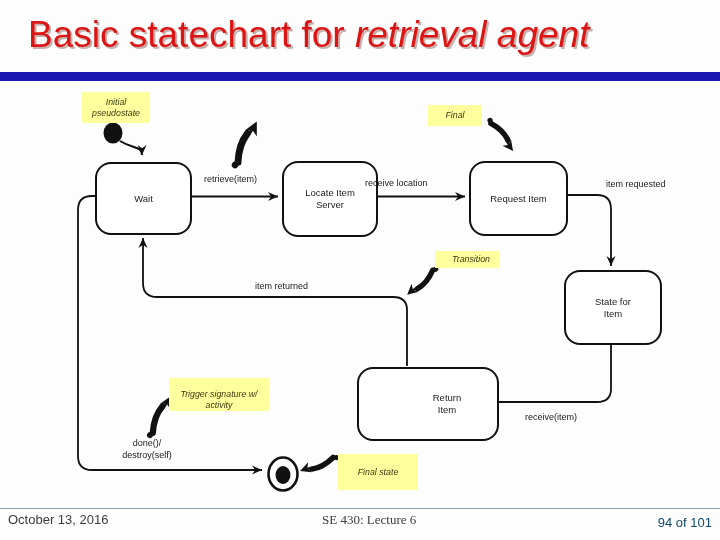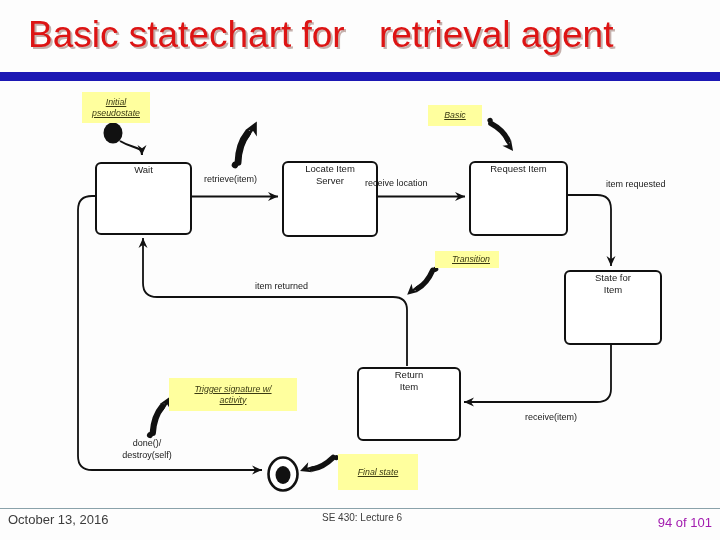--- a/index.html
+++ b/index.html
@@ -4,48 +4,48 @@
 <style>
   html,body{margin:0;padding:0;}
   body{width:720px;height:540px;overflow:hidden;background:#fdfdfd;
        font-family:"Liberation Sans", sans-serif;position:relative;}
   .slide{position:absolute;inset:0;width:720px;height:540px;background:#fdfdfd;}
 
   
   .title{position:absolute;left:28px;top:14px;width:680px;
          font-size:37px;letter-spacing:0px;color:#dd1414;white-space:nowrap;
          text-shadow:2px 2px 0 #c5b0ac;font-weight:400;}
-  .title .it{margin-left:24px;}
+  .title .it{font-style:italic;}
   .title-bar{position:absolute;left:0;top:72px;width:720px;height:9px;background:#1c18b4;}
 
   
   svg.canvas{position:absolute;left:0;top:0;width:720px;height:540px;pointer-events:none;}
 
   
-  .state{position:absolute;border:2px solid #111;border-radius:6px;background:#fff;
-         display:flex;align-items:flex-start;justify-content:center;
+  .state{position:absolute;border:2px solid #111;border-radius:16px;background:#fff;
+         display:flex;align-items:center;justify-content:center;
          font-size:9.5px;color:#1a1a1a;text-align:center;}
   .state span{white-space:pre-line;line-height:1.25;}
 
   
   .note{position:absolute;background:#ffff9e;color:#3a3a12;font-style:italic;
         font-size:8.8px;display:flex;align-items:center;justify-content:center;
         text-align:center;line-height:1.25;}
-  .note span{white-space:pre-line;text-decoration:underline;}
+  .note span{white-space:pre-line;}
 
   
   .tlabel{position:absolute;font-size:9px;color:#1a1a1a;white-space:nowrap;}
   .tlabel.center{text-align:center;}
   .tlabel span{white-space:pre-line;line-height:1.3;}
 
   
   .footer-line{position:absolute;left:0;top:508px;width:720px;height:1px;background:#8aa2aa;}
   .footer-date{position:absolute;left:8px;top:512px;font-size:13px;color:#3c3c3c;}
-  .footer-course{position:absolute;left:322px;top:512px;font-size:10px;color:#3c3c3c;}
-  .footer-page{position:absolute;right:8px;top:515px;font-size:13px;color:#a21caf;}
+  .footer-course{position:absolute;left:322px;top:512px;font-size:13px;color:#3c3c3c;font-family:Liberation Serif, serif;}
+  .footer-page{position:absolute;right:8px;top:515px;font-size:13px;color:#0c4a6e;}
 </style>
 </head>
 <body>
 
 <div class="slide">
 
   <div class="title"><span>Basic statechart for </span><span class="it">retrieval agent</span></div>
   <div class="title-bar"></div>
 
   <svg class="canvas" viewBox="0 0 720 540">
@@ -93,36 +93,36 @@
     <span>Locate Item
 Server</span>
   </div>
   <div class="state" style="left:469px;top:161px;width:95px;height:71px;">
     <span>Request Item</span>
   </div>
   <div class="state" style="left:564px;top:270px;width:94px;height:71px;">
     <span>State for
 Item</span>
   </div>
-  <div class="state" style="left:357px;top:367px;width:100px;height:70px;">
+  <div class="state" style="left:357px;top:367px;width:100px;height:70px;padding-left:38px;">
     <span>Return
 Item</span>
   </div>
 
   <div class="note" style="left:82px;top:92px;width:68px;height:31px;">
     <span>Initial
 pseudostate</span>
   </div>
   <div class="note" style="left:428px;top:105px;width:54px;height:21px;">
-    <span>Basic</span>
+    <span>Final</span>
   </div>
   <div class="note" style="left:435px;top:251px;width:56px;height:17px;padding-left:8px;">
     <span>Transition</span>
   </div>
-  <div class="note" style="left:169px;top:378px;width:128px;height:33px;">
+  <div class="note" style="left:169px;top:378px;width:100px;height:33px;align-items:flex-end;">
     <span>Trigger signature w/
 activity</span>
   </div>
   <div class="note" style="left:338px;top:454px;width:80px;height:36px;">
     <span>Final state</span>
   </div>
 
   <div class="tlabel" style="left:204px;top:174px;">retrieve(item)</div>
   <div class="tlabel" style="left:365px;top:178px;">receive location</div>
   <div class="tlabel" style="left:599px;top:179px;padding-left:7px;">item requested</div>

